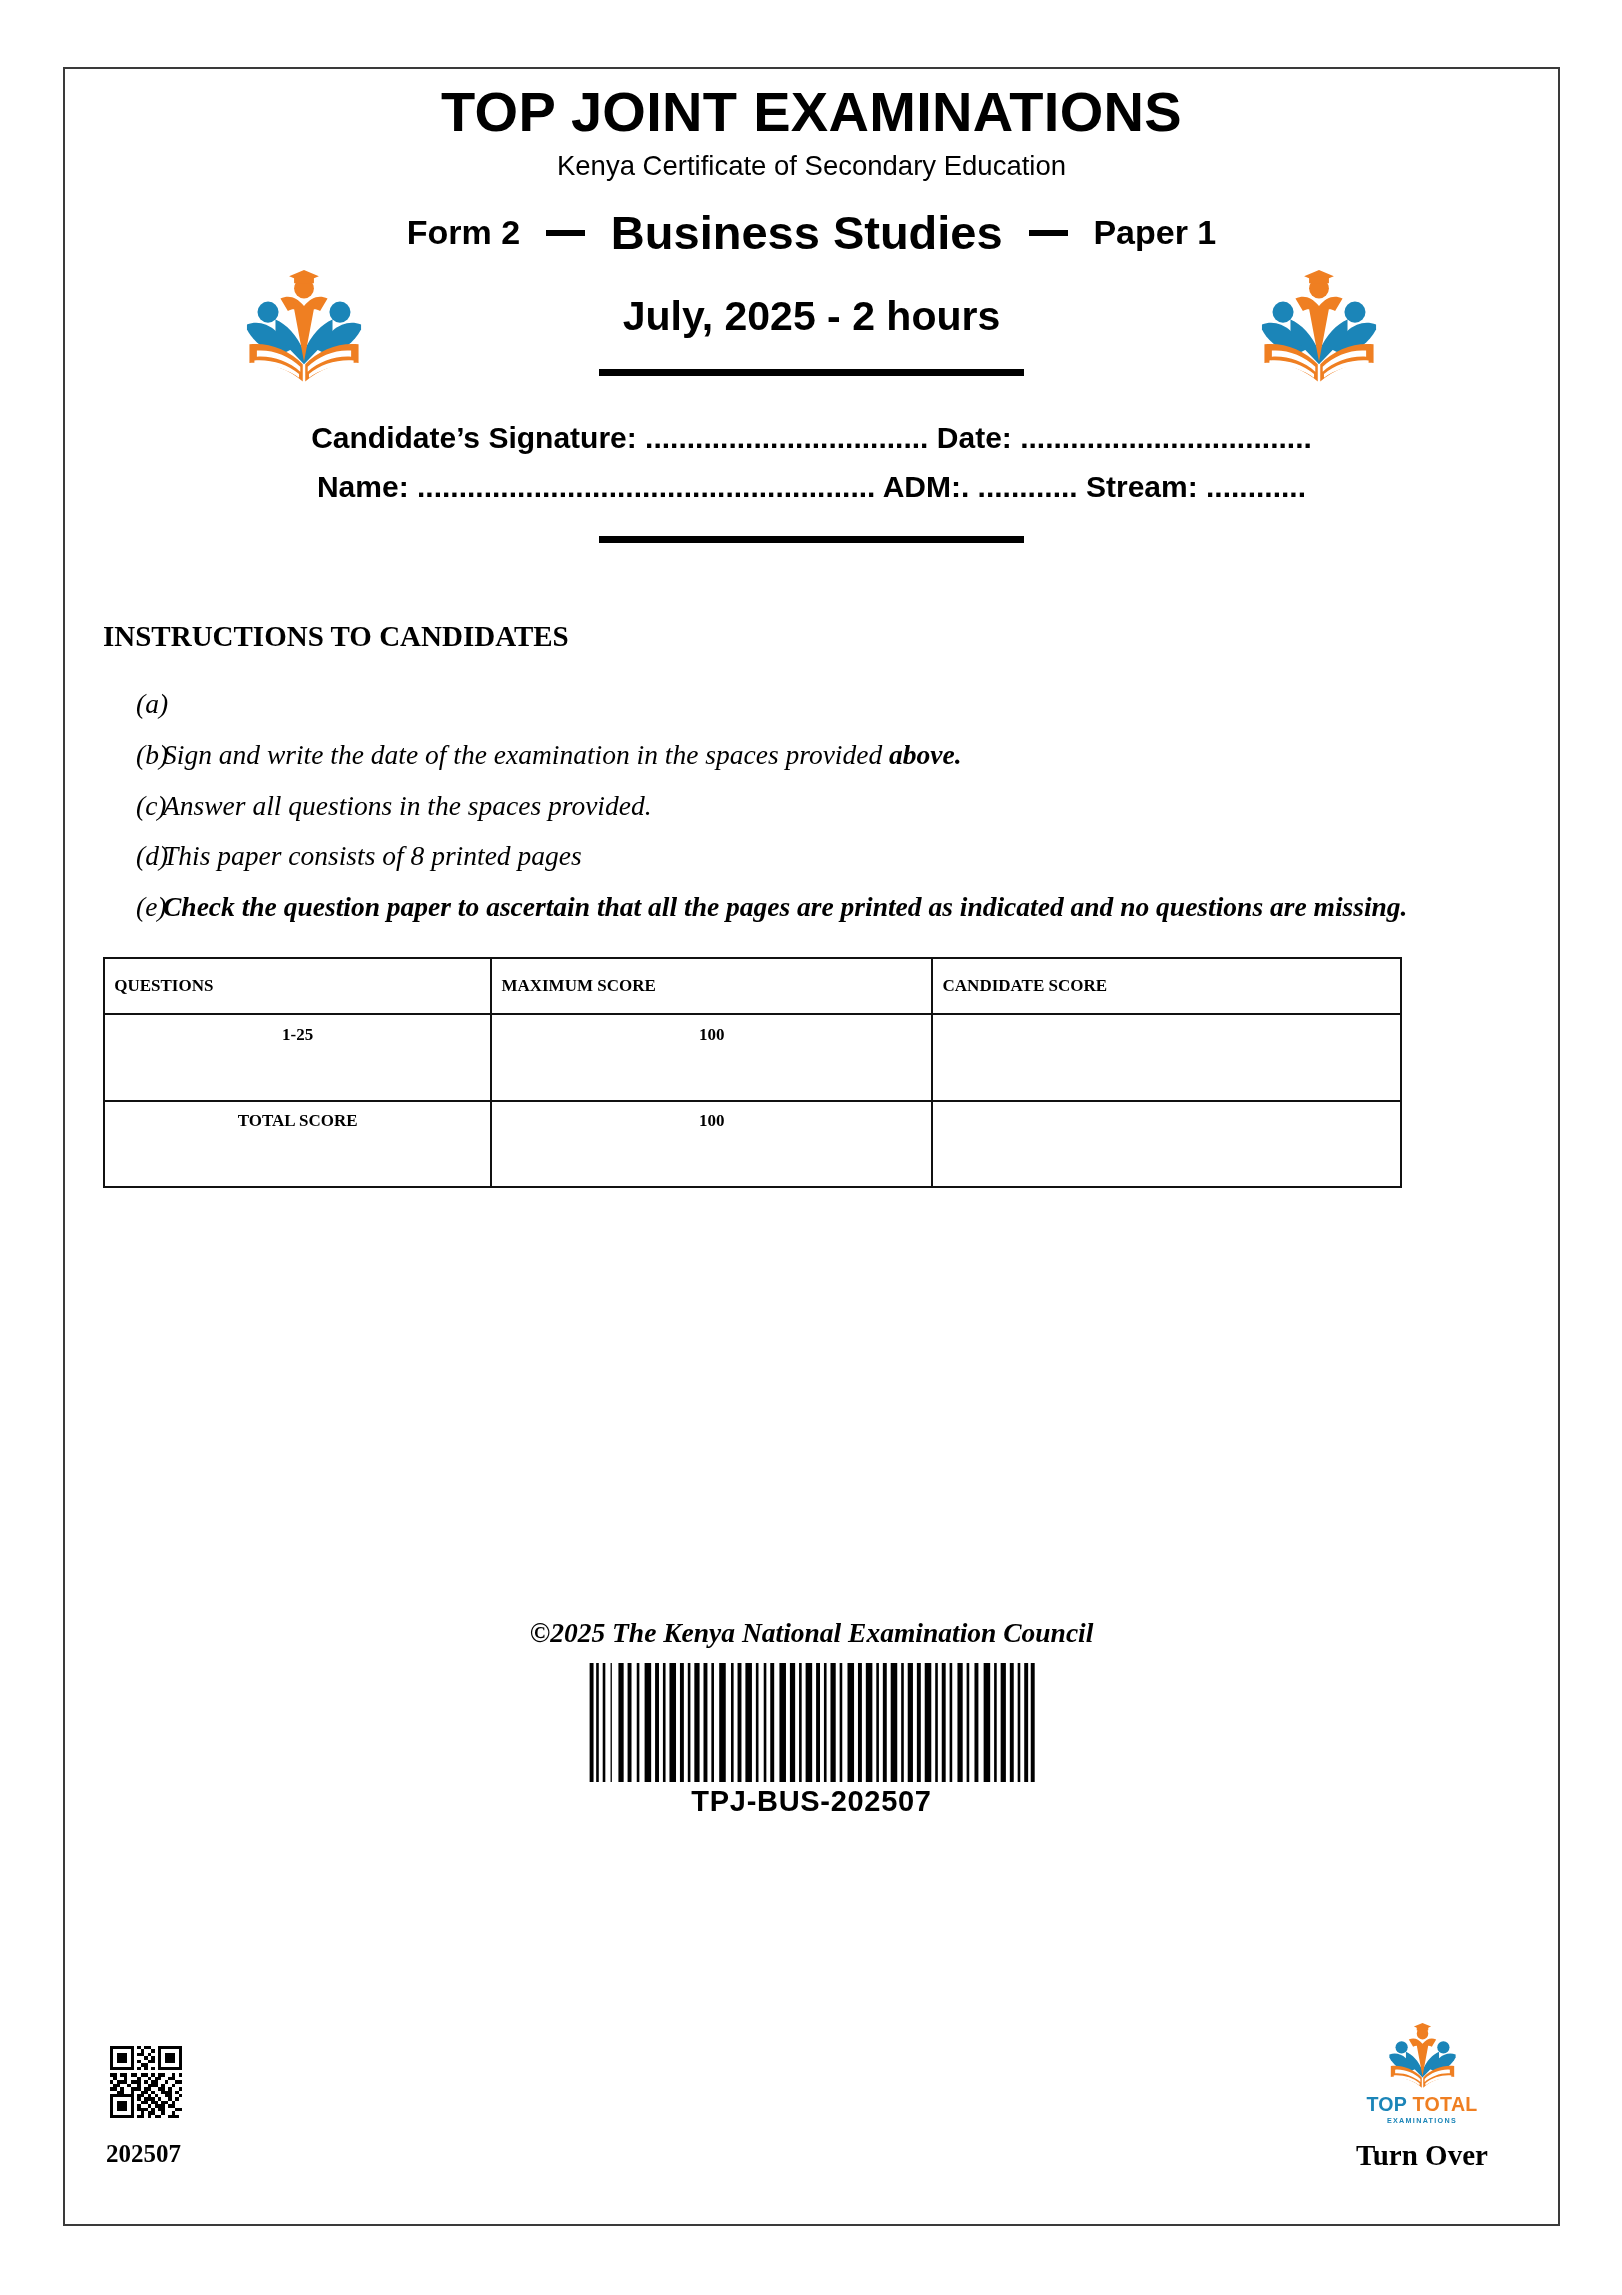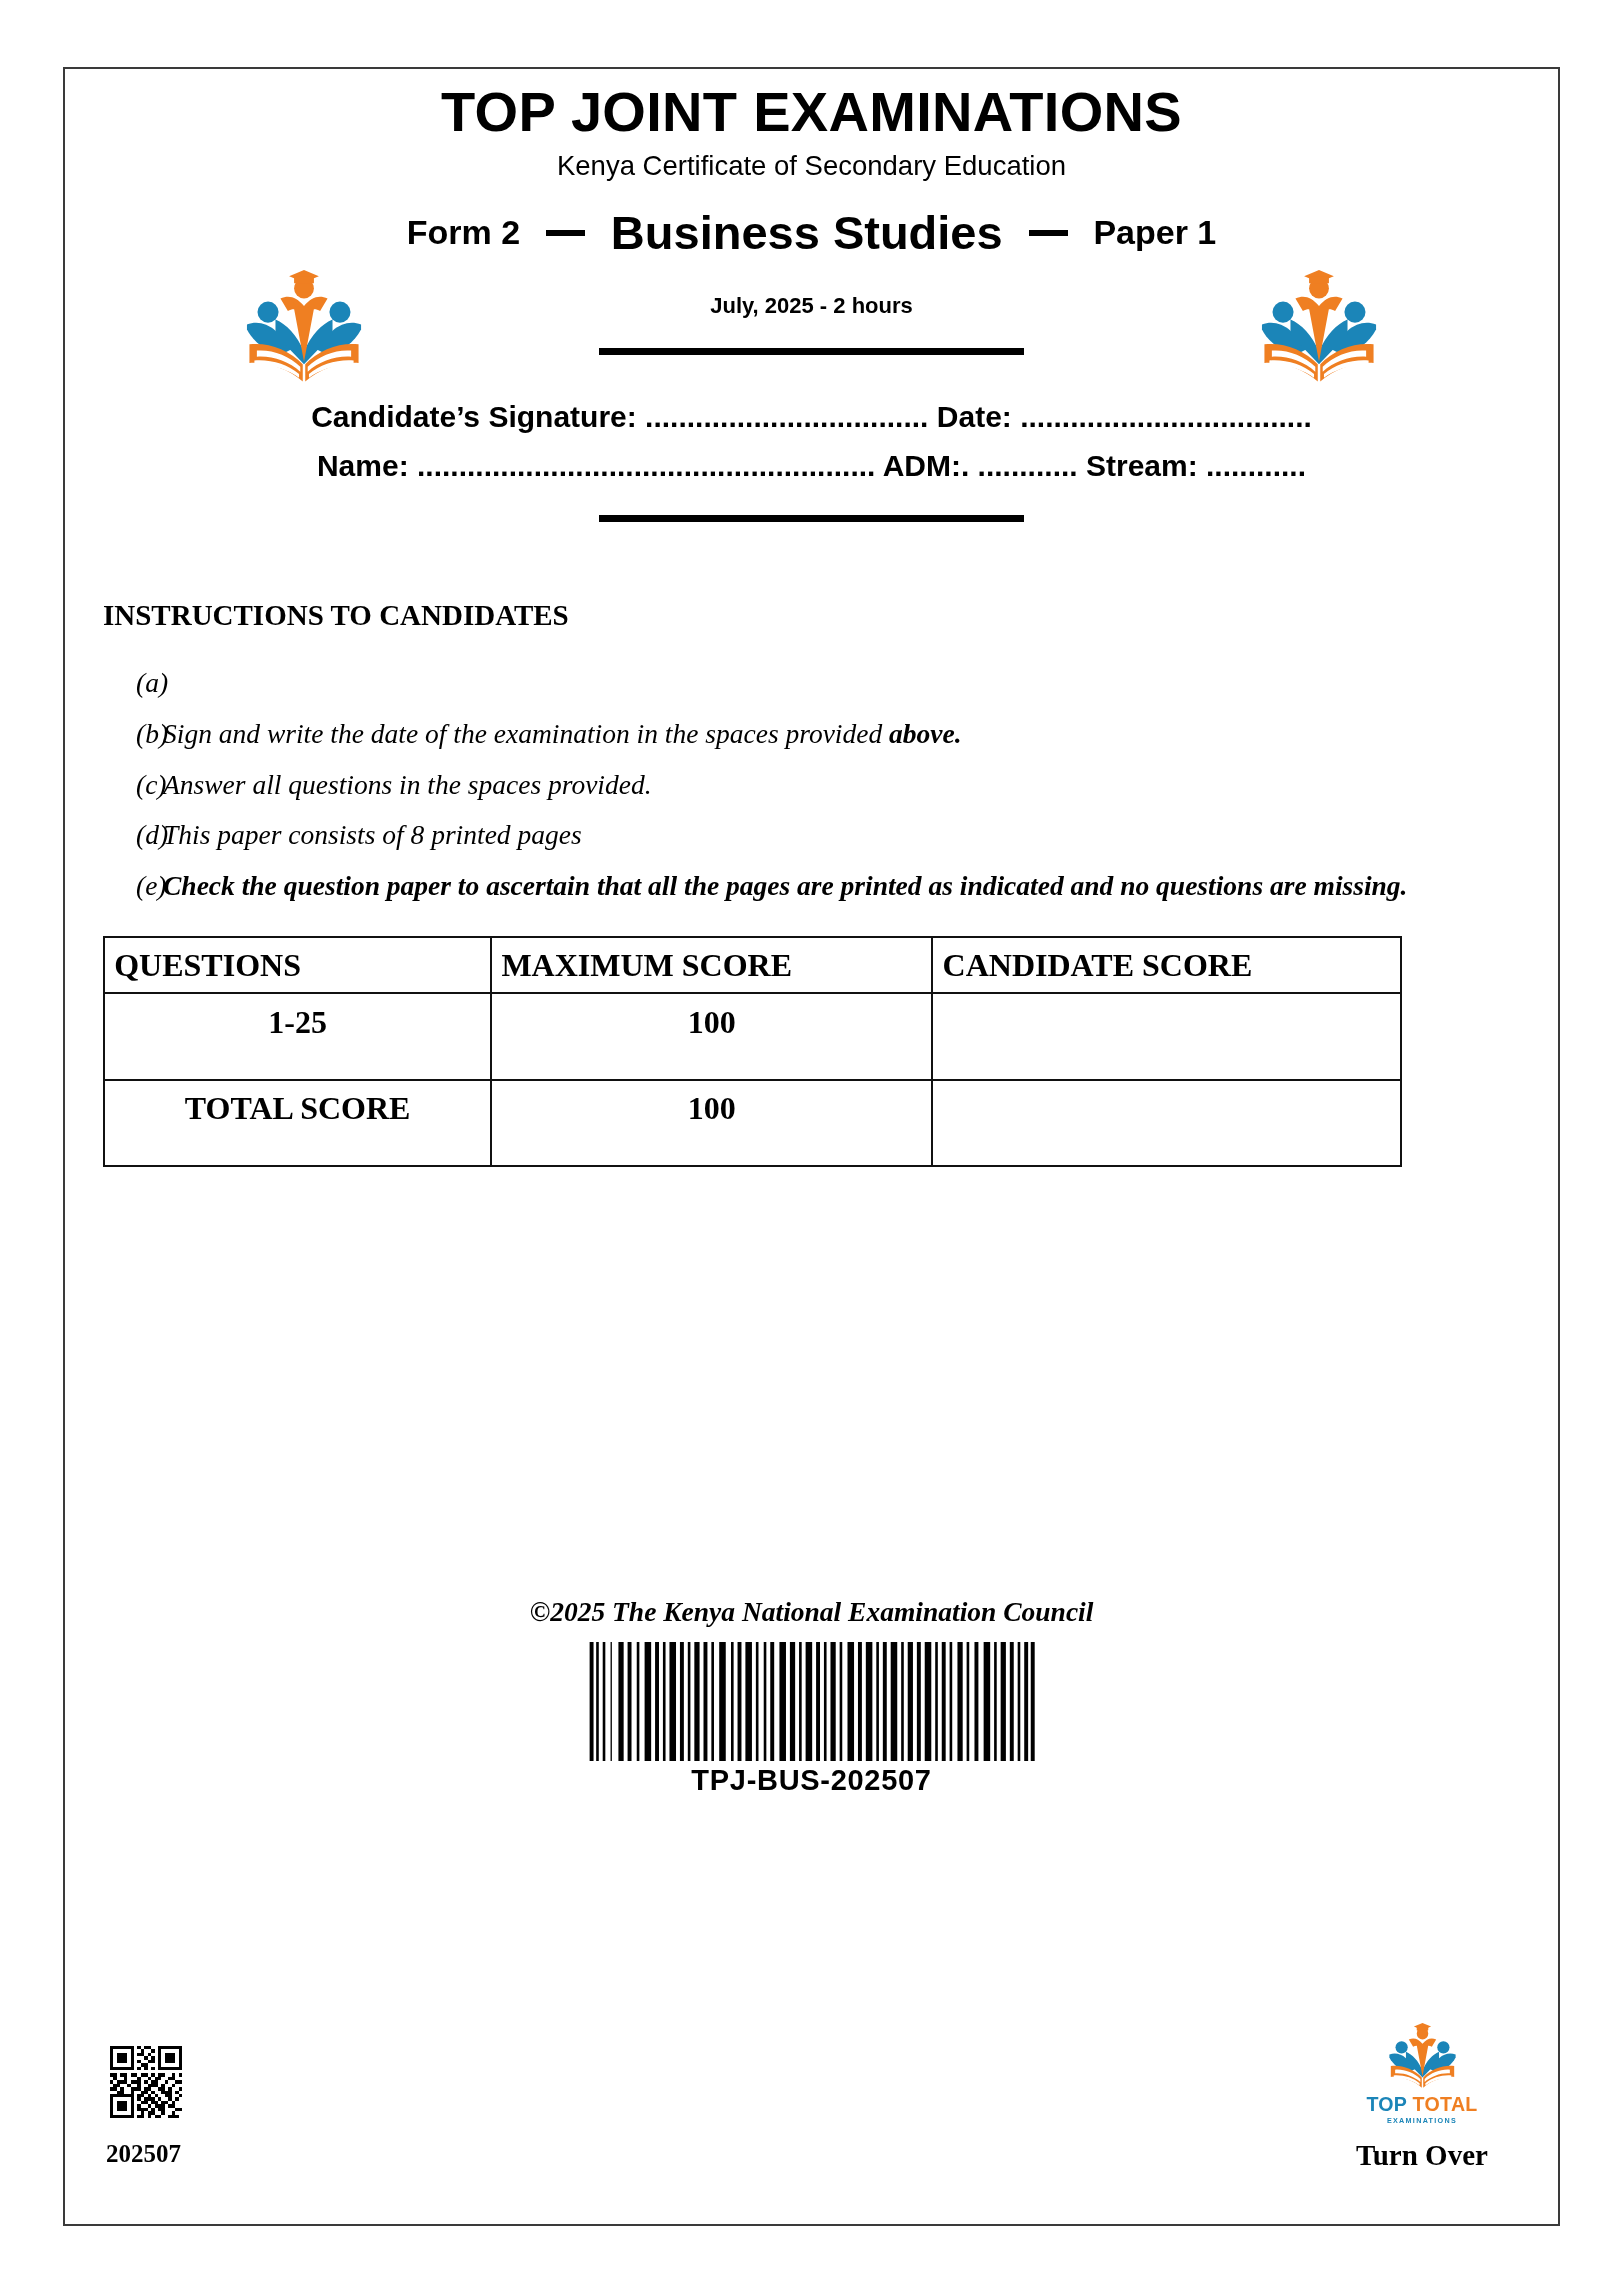--- a/index.html
+++ b/index.html
@@ -67,21 +67,21 @@
     width: 39px;
     height: 5.9px;
     background: #000;
     margin: 0 3.9px;
   }
 
   .dateline {
     text-align: center;
     font-family: "Liberation Sans", sans-serif;
     font-weight: bold;
-    font-size: 22px;
+    font-size: 41px;
     margin-top: 2.6px;
   }
 
   .rule-center {
     width: 425px;
     height: 7.2px;
     background: #000;
     margin: 29px auto 0 auto;
   }
   .rule-center.second { margin-top: 25px; }
@@ -138,21 +138,21 @@
   .score-table {
     margin: 31px 0 0 38px;
     width: 1263px;
     border-collapse: collapse;
     table-layout: fixed;
   }
   .score-table td, .score-table th {
     border: 2px solid #111;
     font-family: "Liberation Serif", serif;
     font-weight: bold;
-    font-size: 32px;
+    font-size: 17px;
     padding: 0;
     margin-top: 37px;
   }
   .score-table .th-cell {
     text-align: left;
     padding: 6.5px 0 6.5px 9.2px;
     height: 41px;
   }
   .score-table .val-cell {
     text-align: center;

